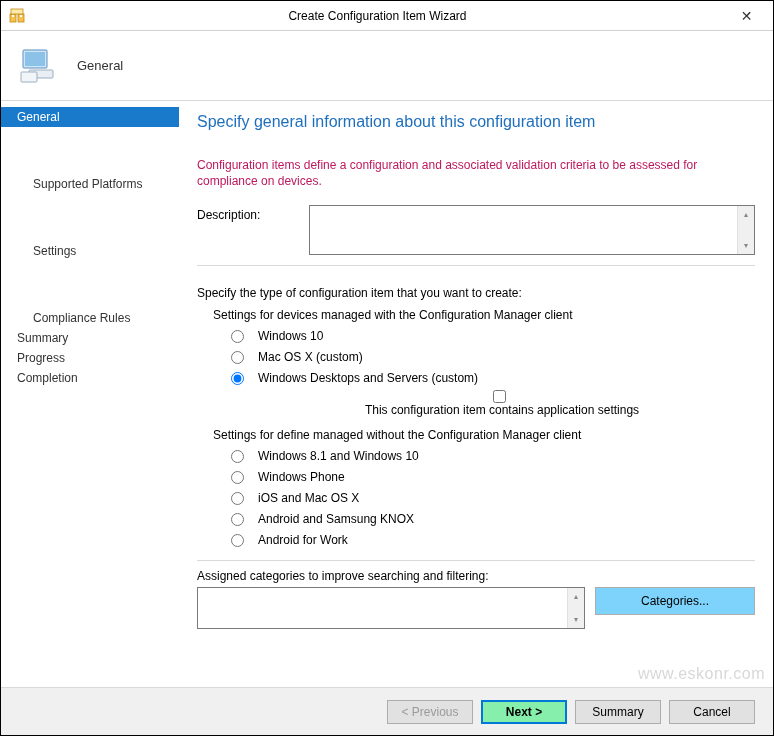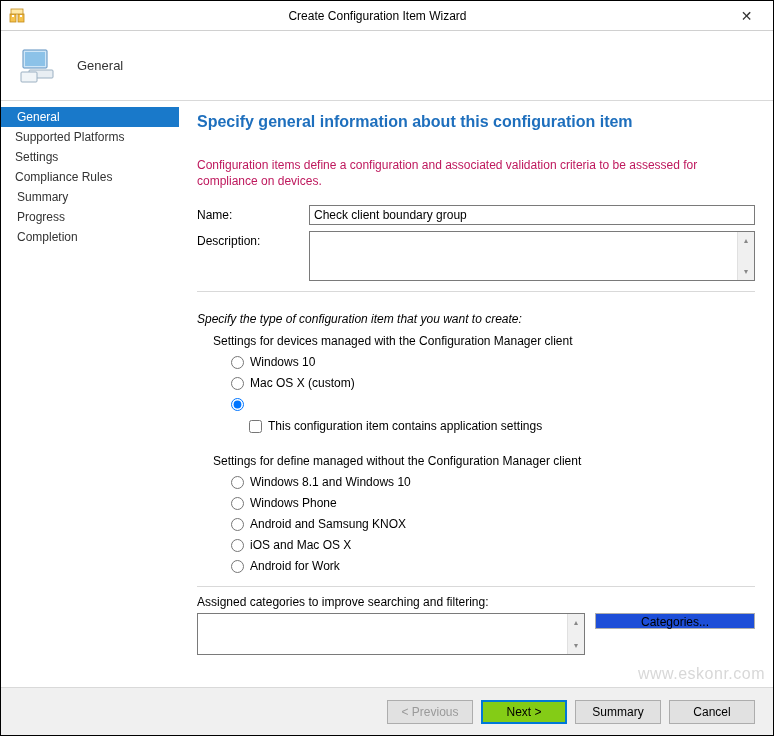--- a/index.html
+++ b/index.html
@@ -74,38 +74,39 @@
     padding-top: 6px;
     flex-shrink: 0;
   }
   .sidebar .nav-item {
     padding: 3px 0 3px 16px;
     font-size: 12px;
     color: #333;
     cursor: pointer;
   }
   .sidebar .nav-item.sub {
-    padding-left: 14px;
+    padding-left: 32px;
+    margin-top: 47px;
   }
   .sidebar .nav-item.active {
     background: #1979ca;
     color: #fff;
   }
 
   .content {
     flex: 1;
     padding: 12px 18px 0 18px;
     overflow: hidden;
     position: relative;
   }
   .page-heading {
     color: #1e6fbd;
     font-size: 16px;
     margin-bottom: 26px;
-    font-weight: 700;
+    font-weight: 400;
   }
   .intro-text {
     font-size: 12px;
     color: #be185d;
     line-height: 1.35;
     margin-bottom: 16px;
   }
 
   .form-row {
     display: flex;
@@ -155,39 +156,40 @@
   }
 
   .hr {
     border: none;
     border-top: 1px solid #d9d9d9;
     margin: 10px 0 8px 0;
   }
 
   .section-head {
     margin: 20px 0 8px 0;
-    font-style: italic;
   }
   .group-label {
     margin: 4px 0 4px 16px;
   }
   .radio-row {
     display: flex;
     align-items: center;
     margin: 1px 0 1px 34px;
     height: 20px;
+    gap: 8px;
   }
   .radio-row input[type="radio"] {
     margin: 0 6px 0 0;
   }
   .check-row {
     display: flex;
     align-items: center;
     margin: 2px 0 2px 52px;
     height: 20px;
+    flex-direction: column;
   }
   .check-row input[type="checkbox"] {
     margin: 0 6px 0 0;
   }
   .group-spacer { height: 12px; }
 
   .categories-row {
     display: flex;
     gap: 10px;
     margin-top: 4px;
@@ -199,23 +201,23 @@
     display: flex;
   }
   .categories-box .inner {
     flex: 1;
   }
   .categories-btn-wrap {
     width: 160px;
   }
   .categories-btn {
     width: 160px;
-    height: 16px;
+    height: 28px;
     border: 1px solid #adadad;
-    background: #1d4ed8;
+    background: #7dd3fc;
     font-family: inherit;
     font-size: 12px;
     cursor: pointer;
   }
 
   
   .footer {
     position: absolute;
     bottom: 0; left: 0; right: 0;
     height: 48px;
@@ -231,21 +233,22 @@
     width: 86px;
     height: 24px;
     font-family: inherit;
     font-size: 12px;
     border: 1px solid #adadad;
     background: #e1e1e1;
     cursor: pointer;
   }
   .footer button.primary {
     border: 2px solid #0078d7;
-    background: #84cc16;
+    background: #86efac;
+    font-weight: bold;
   }
   .footer button:disabled {
     color: #9a9a9a;
     cursor: default;
   }
 
   .watermark {
     position: absolute;
     right: 8px;
     bottom: 52px;
@@ -292,24 +295,20 @@
       <div class="nav-item sub">Compliance Rules</div>
       <div class="nav-item">Summary</div>
       <div class="nav-item">Progress</div>
       <div class="nav-item">Completion</div>
     </div>
 
   <div class="content">
     <div class="page-heading">Specify general information about this configuration item</div>
     <div class="intro-text">Configuration items define a configuration and associated validation criteria to be assessed for compliance on devices.</div>
 
-    <div class="form-row">
-      <div class="lbl">Name:</div>
-      <input type="text" value="Check client boundary group" style="">
-    </div>
 
     <div class="form-row">
       <div class="lbl">Description:</div>
       <div class="textarea-wrap">
         <textarea style=""></textarea>
         <div class="fake-scroll">
           <div class="arrow">▴</div>
           <div class="arrow">▾</div>
         </div>
       </div>
@@ -324,46 +323,47 @@
         <div class="radio-row">
           <input type="radio" name="citype" id="citype-0" style="">
           <label for="citype-0">Windows 10</label>
         </div>
         <div class="radio-row">
           <input type="radio" name="citype" id="citype-1" style="">
           <label for="citype-1">Mac OS X (custom)</label>
         </div>
         <div class="radio-row">
           <input type="radio" name="citype" id="citype-2" checked="" style="">
+          <label for="citype-2">Windows Desktops and Servers (custom)</label>
         </div>
       </div>
     <div class="check-row">
       <input type="checkbox" id="appcb" style="">
       <label for="appcb">This configuration item contains application settings</label>
     </div>
 
     <div class="group-spacer"></div>
 
     <div class="group-label">Settings for define managed without the Configuration Manager client</div>
     <div id="without-options">
         <div class="radio-row">
           <input type="radio" name="citype" id="citype-0" style="">
           <label for="citype-0">Windows 8.1 and Windows 10</label>
         </div>
         <div class="radio-row">
           <input type="radio" name="citype" id="citype-1" style="">
           <label for="citype-1">Windows Phone</label>
         </div>
         <div class="radio-row">
+          <input type="radio" name="citype" id="citype-2" style="">
+          <label for="citype-2">iOS and Mac OS X</label>
+        </div>
+        <div class="radio-row">
           <input type="radio" name="citype" id="citype-3" style="">
           <label for="citype-3">Android and Samsung KNOX</label>
-        </div>
-        <div class="radio-row">
-          <input type="radio" name="citype" id="citype-2" style="">
-          <label for="citype-2">iOS and Mac OS X</label>
         </div>
         <div class="radio-row">
           <input type="radio" name="citype" id="citype-4" style="">
           <label for="citype-4">Android for Work</label>
         </div>
       </div>
 
     <hr class="hr">
 
     <div>Assigned categories to improve searching and filtering:</div>

